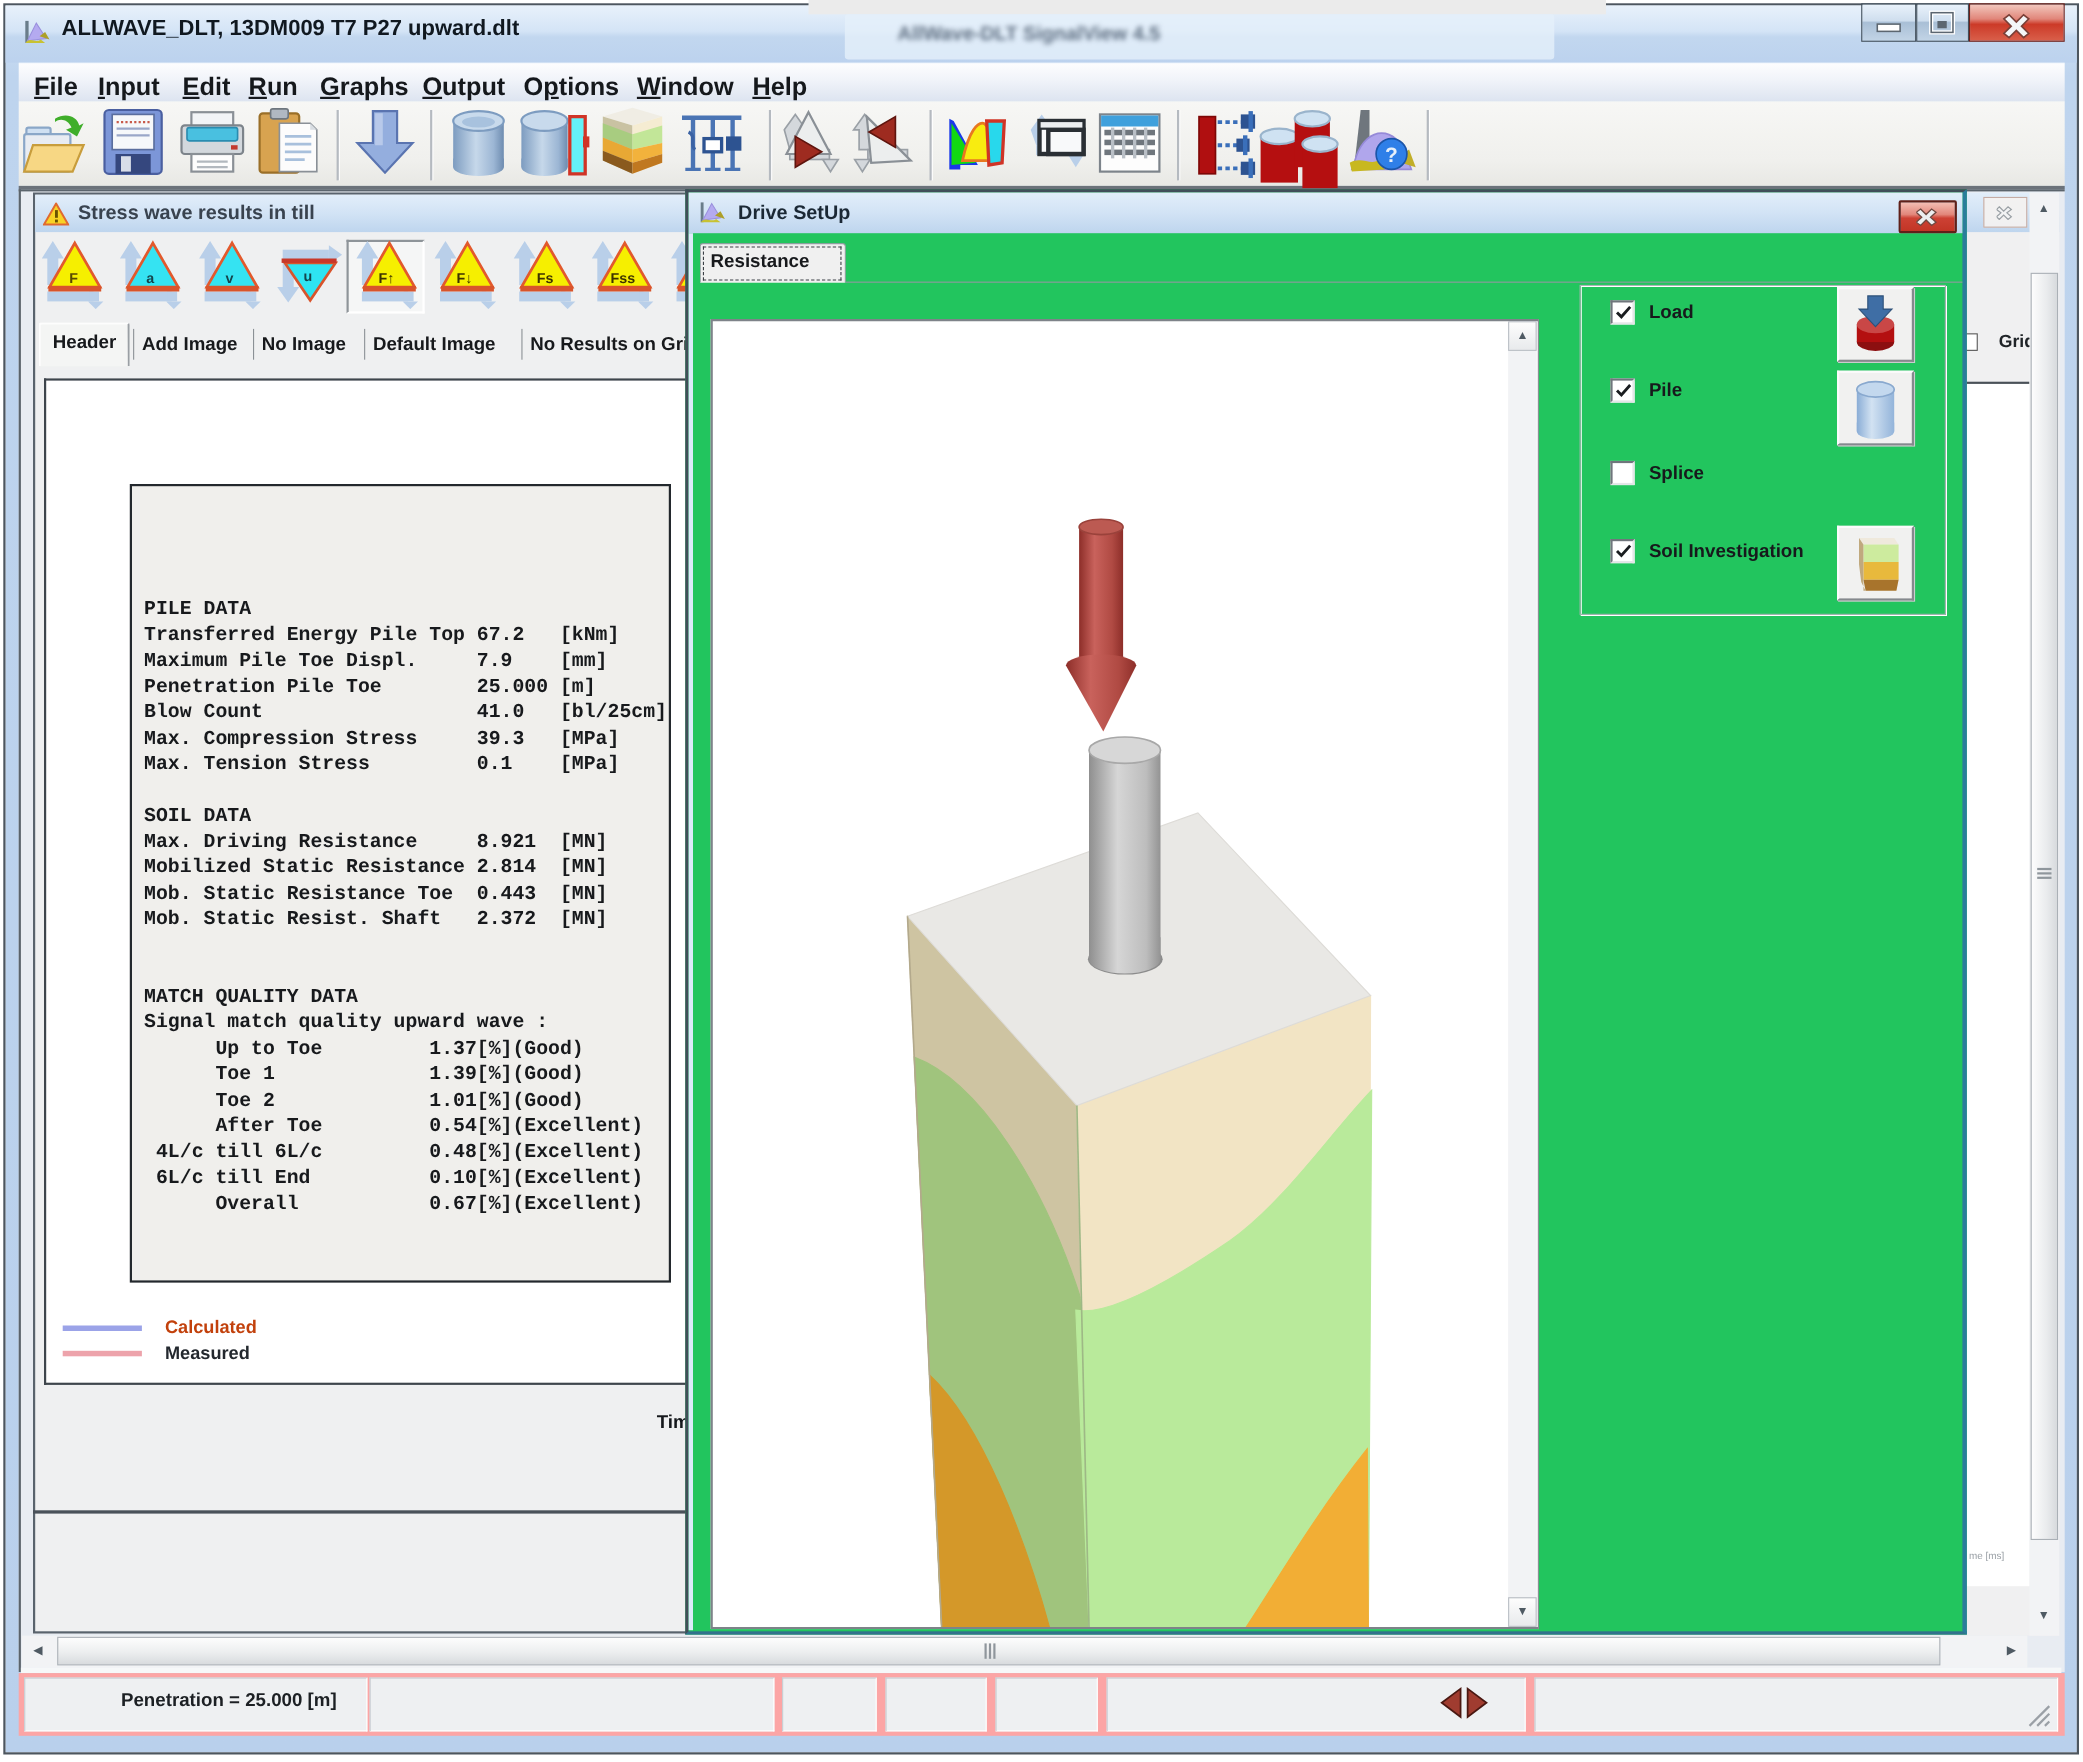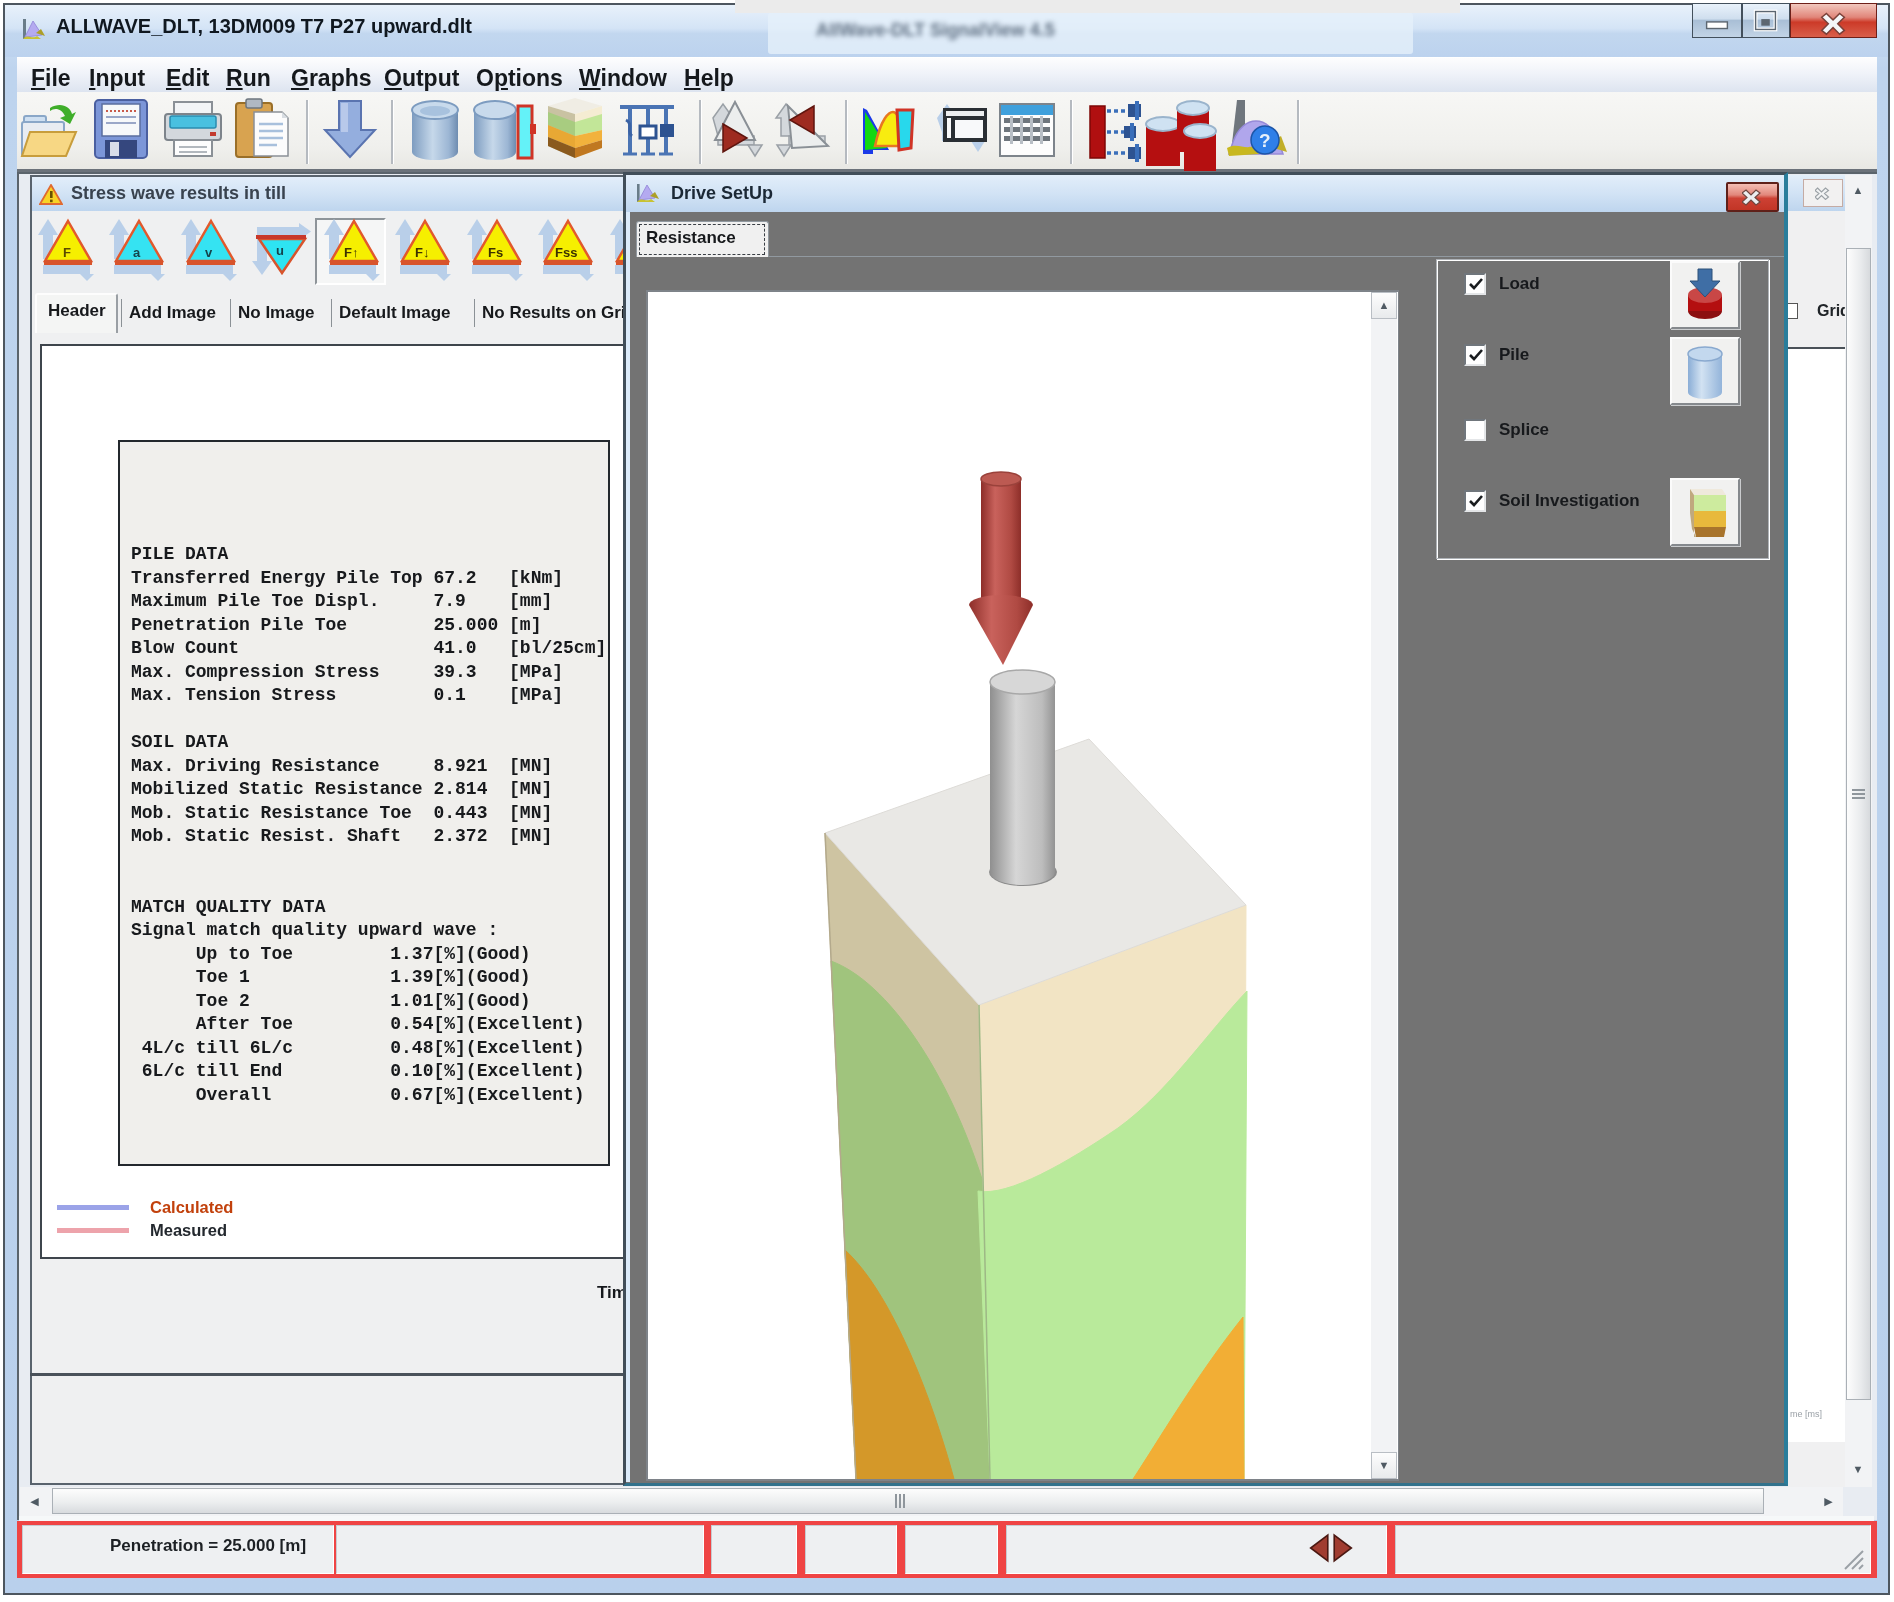--- a/index.html
+++ b/index.html
@@ -30,21 +30,21 @@
     border-bottom:3px solid #6b727a;}
   .tsep{position:absolute;top:8px;width:2px;height:64px;background:#b5bac0;box-shadow:1px 0 0 #fff;}
   
   #mdi{left:17px;top:172px;width:1860px;height:1348px;background:#e8ecf2;
     border-top:2px solid #5b646c;border-left:2px solid #5b646c;}
   
   .sbtrack{background:#f2f3f5;}
   .sbbtn{position:absolute;background:linear-gradient(180deg,#fdfdfd,#e8eaec);border:1px solid #b9bec4;
     color:#4f5a63;text-align:center;}
   
-  #statusbar{left:17px;top:1521px;width:1860px;height:57px;background:#ef4444;}
+  #statusbar{left:17px;top:1521px;width:1860px;height:57px;background:#fca5a5;}
   .seg{position:absolute;top:4px;height:49px;border:1px solid #c6cbd1;border-right-color:#fff;border-bottom-color:#fff;background:#eef0f2;}
   
   .cw-title{position:absolute;background:linear-gradient(180deg,#e2eefa 0%,#d2e3f5 50%,#bed5ee 100%);}
   .ck{position:absolute;width:22px;height:22px;background:#fff;border-top:2px solid #70767c;border-left:2px solid #70767c;border-right:2px solid #e4e6e8;border-bottom:2px solid #e4e6e8;}
   .ck svg{position:absolute;left:1px;top:1px;}
   .ibtn{position:absolute;width:70px;height:68px;background:#f1f1f0;border-top:2px solid #fbfbfb;border-left:2px solid #fbfbfb;border-right:2px solid #85898d;border-bottom:2px solid #85898d;box-shadow:1px 1px 0 #caccce;}
 </style></head>
 <body>
 <div class="abs" id="frame"></div>
 <div class="abs" id="titlebar"></div>
@@ -422,21 +422,21 @@
   <div class="abs" style="left:29px;top:127px;font-size:16px;font-weight:bold;color:#202428">Grid</div>
   <div class="abs" style="left:0;top:172px;width:57px;height:1095px;background:#fff;border-top:2px solid #4a5158"></div>
   <div class="abs" style="left:2px;top:1234px;font-size:9px;color:#9aa0a6">me [ms]</div>
 
   <div class="abs sbtrack" style="left:57px;top:0;width:27px;height:1312px"></div>
   <div class="abs" style="left:57px;top:2px;width:26px;height:27px;font-size:11px;line-height:26px;color:#4f5a63;text-align:center">▲</div>
   <div class="abs" style="left:57px;top:1281px;width:26px;height:27px;font-size:11px;line-height:26px;color:#4f5a63;text-align:center">▼</div>
   <div class="abs" style="left:58px;top:73px;width:25px;height:1152px;background:linear-gradient(90deg,#fdfdfd,#e9ebed 60%,#d7dadd);border:1px solid #aab0b6"></div>
   <div class="abs" style="left:64px;top:614px;width:13px;height:2px;background:#8f969c;box-shadow:0 4px 0 #8f969c,0 8px 0 #8f969c"></div>
 </div>
-<div class="abs" id="drivewin" style="left:623px;top:172px;width:1165px;height:1314px;background:#737373;border-left:3px solid #414e59;border-top:3px solid #414e59;border-right:4px solid #2a7d9b;border-bottom:3px solid #32728c">
+<div class="abs" id="drivewin" style="left:623px;top:172px;width:1165px;height:1314px;background:#22c55e;border-left:3px solid #414e59;border-top:3px solid #414e59;border-right:4px solid #2a7d9b;border-bottom:3px solid #32728c">
   <div class="abs" style="left:0;top:37px;width:4px;height:1270px;background:#dcebfa"></div>
   <div class="cw-title" style="left:0;top:0;width:1158px;height:37px"></div>
   <svg class="abs" style="left:9px;top:6px" width="28" height="26" viewBox="0 0 28 26">
     <rect x="2" y="3" width="2.6" height="18" fill="#6a7d8a"></rect>
     <path d="M4 19 L12 4 L20 17 Z" fill="#b4aaf0" stroke="#9a90dd" stroke-width="1"></path>
     <path d="M2 21 C7 15 11 22 16 18 L20 21 Z" fill="#c8c232"></path>
     <path d="M15 15 L20 11 L24 18 Z" fill="#ad9f28"></path>
   </svg>
   <div class="abs" style="left:45px;top:8px;font-size:18px;color:#1b2835;font-weight:bold">Drive SetUp</div>
   <div class="abs" style="left:1100px;top:7px;width:53px;height:30px;background:linear-gradient(180deg,#f4beb4 0%,#e2877b 42%,#cd4134 55%,#c23526 100%);border:2px solid #5f2019;border-radius:2px">

